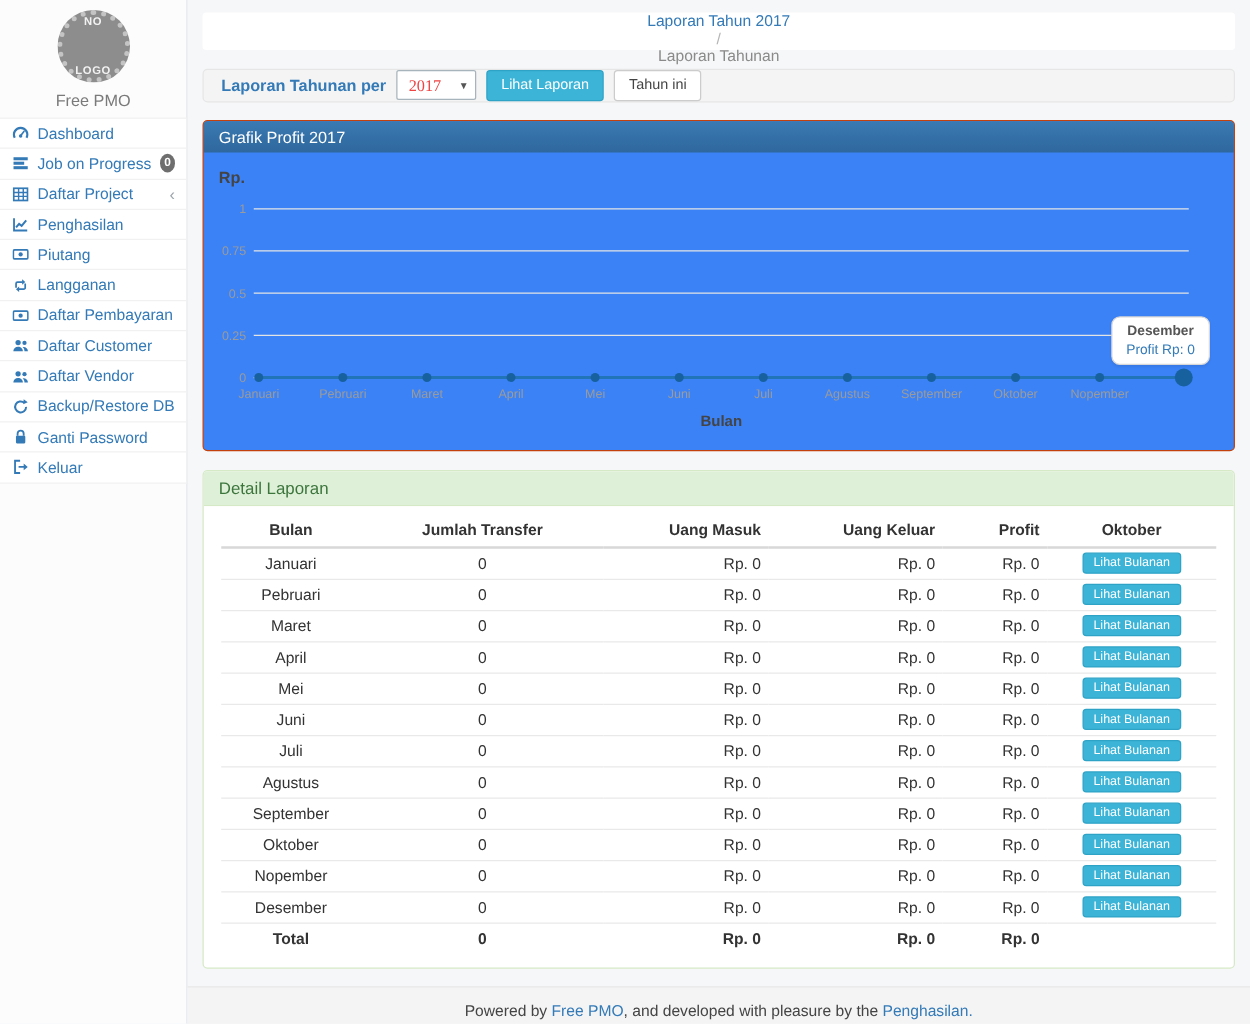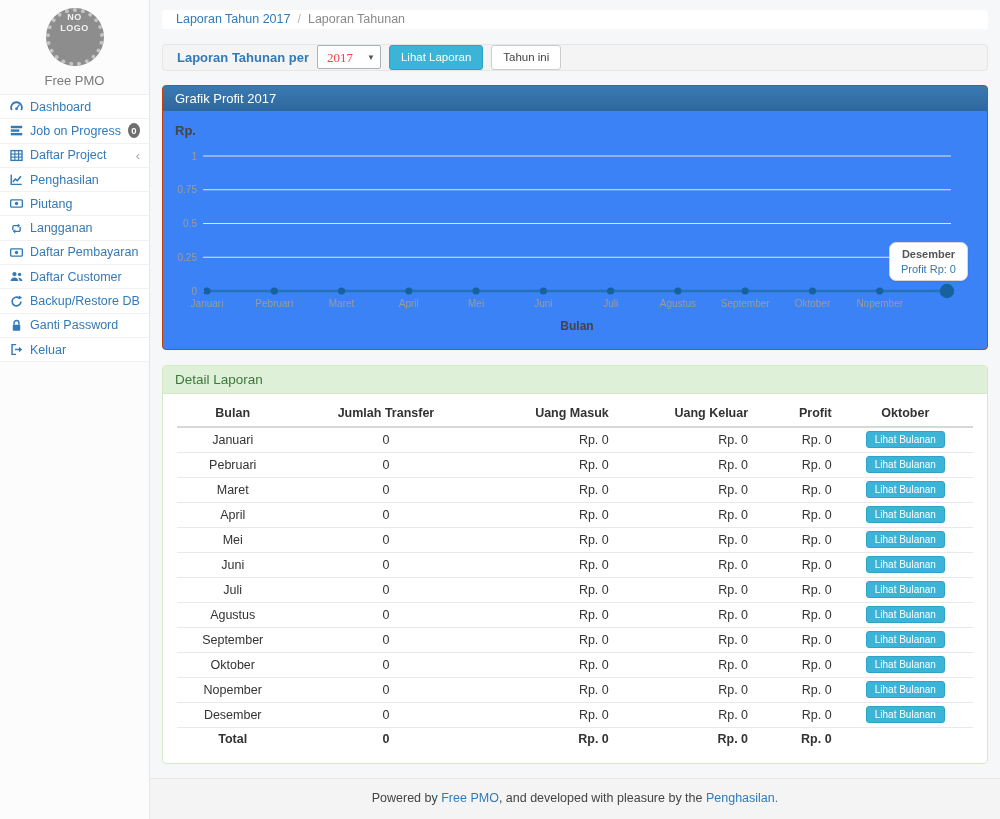--- a/index.html
+++ b/index.html
@@ -10,21 +10,21 @@
     background:#f6f7f8; color:#333;
   }
   .layout { display:flex; width:1000px; height:819px; }
 
   
   .sidebar { width:150px; flex-shrink:0; background:#fcfcfd; border-right:1px solid #e4e7ea; }
   .brand { text-align:center; padding-top:8px; height:94px; }
   .logo-circle {
     width:58px; height:58px; margin:0 auto; border-radius:50%;
     background:#8d8d8d; border:4px dotted #c4c4c4;
-    display:flex; flex-direction:column; align-items:center; justify-content:flex-start;
+    display:flex; flex-direction:column; align-items:center; justify-content:space-between;
     color:#f2f2f2; font-size:9px; font-weight:bold; letter-spacing:.5px; line-height:1.25;
   }
   .brand-name { color:#7a7a7a; font-size:13px; margin-top:7px; }
   .side-menu { border-top:1px solid #efefef; background:#fff; }
   .side-item {
     display:flex; align-items:center; gap:7px;
     height:24.3px; padding:0 9px; text-decoration:none;
     color:#337ab7; font-size:12.5px; border-bottom:1px solid #f1f1f1;
     white-space:nowrap;
   }
@@ -34,21 +34,21 @@
     width:15px; height:15px; font-size:9.5px; font-weight:bold;
     display:flex; align-items:center; justify-content:center;
   }
   .side-chevron { margin-left:auto; color:#9aa4ab; font-size:13px; line-height:1; }
 
   
   .main { flex:1; padding:10px 12px 0; display:flex; flex-direction:column; }
   .breadcrumb-bar {
     background:#fff; border-radius:3px; height:30px;
     display:flex; align-items:center; padding:0 14px;
-    font-size:12.5px; color:#8a8a8a;
+    font-size:12.5px; color:#8a8a8a;flex-direction:column;
   }
   .breadcrumb-bar a { color:#337ab7; text-decoration:none; }
   .bc-sep { margin:0 7px; color:#b5b5b5; }
 
   .filter-panel {
     margin-top:15px; height:36px; background:#f4f4f4;
     border:1px solid #e6e6e6; border-radius:4px;
     display:flex; align-items:center; gap:8px; padding:0 14px;
   }
   .filter-label { color:#337ab7; font-weight:bold; font-size:13px; }
@@ -193,20 +193,31 @@
         <a href="#" class="side-item">
           <span class="icn">
             <svg width="13" height="13" viewBox="0 0 16 16" fill="#337ab7">
               <circle cx="5.5" cy="5" r="2.6"></circle>
               <path d="M0.8 13.5c0-2.6 2.1-4.4 4.7-4.4s4.7 1.8 4.7 4.4z"></path>
               <circle cx="11.8" cy="5.4" r="2.1"></circle>
               <path d="M10.8 9.4c2.4 0 4.4 1.7 4.4 4.1h-3.4c0-1.7-.7-3-1.8-3.8z"></path>
             </svg>
           </span>
           <span>Daftar Customer</span>
+        </a>
+        <a href="#" class="side-item">
+          <span class="icn">
+            <svg width="13" height="13" viewBox="0 0 16 16" fill="#337ab7">
+              <circle cx="5.5" cy="5" r="2.6"></circle>
+              <path d="M0.8 13.5c0-2.6 2.1-4.4 4.7-4.4s4.7 1.8 4.7 4.4z"></path>
+              <circle cx="11.8" cy="5.4" r="2.1"></circle>
+              <path d="M10.8 9.4c2.4 0 4.4 1.7 4.4 4.1h-3.4c0-1.7-.7-3-1.8-3.8z"></path>
+            </svg>
+          </span>
+          <span>Daftar Vendor</span>
         </a>
         <a href="#" class="side-item">
           <span class="icn">
             <svg width="13" height="13" viewBox="0 0 16 16">
               <path d="M13.4 8a5.4 5.4 0 1 1-1.8-4" fill="none" stroke="#337ab7" stroke-width="2"></path>
               <path d="M11 0.6L15 3.4L10.6 5.4z" fill="#337ab7"></path>
             </svg>
           </span>
           <span>Backup/Restore DB</span>
         </a>

